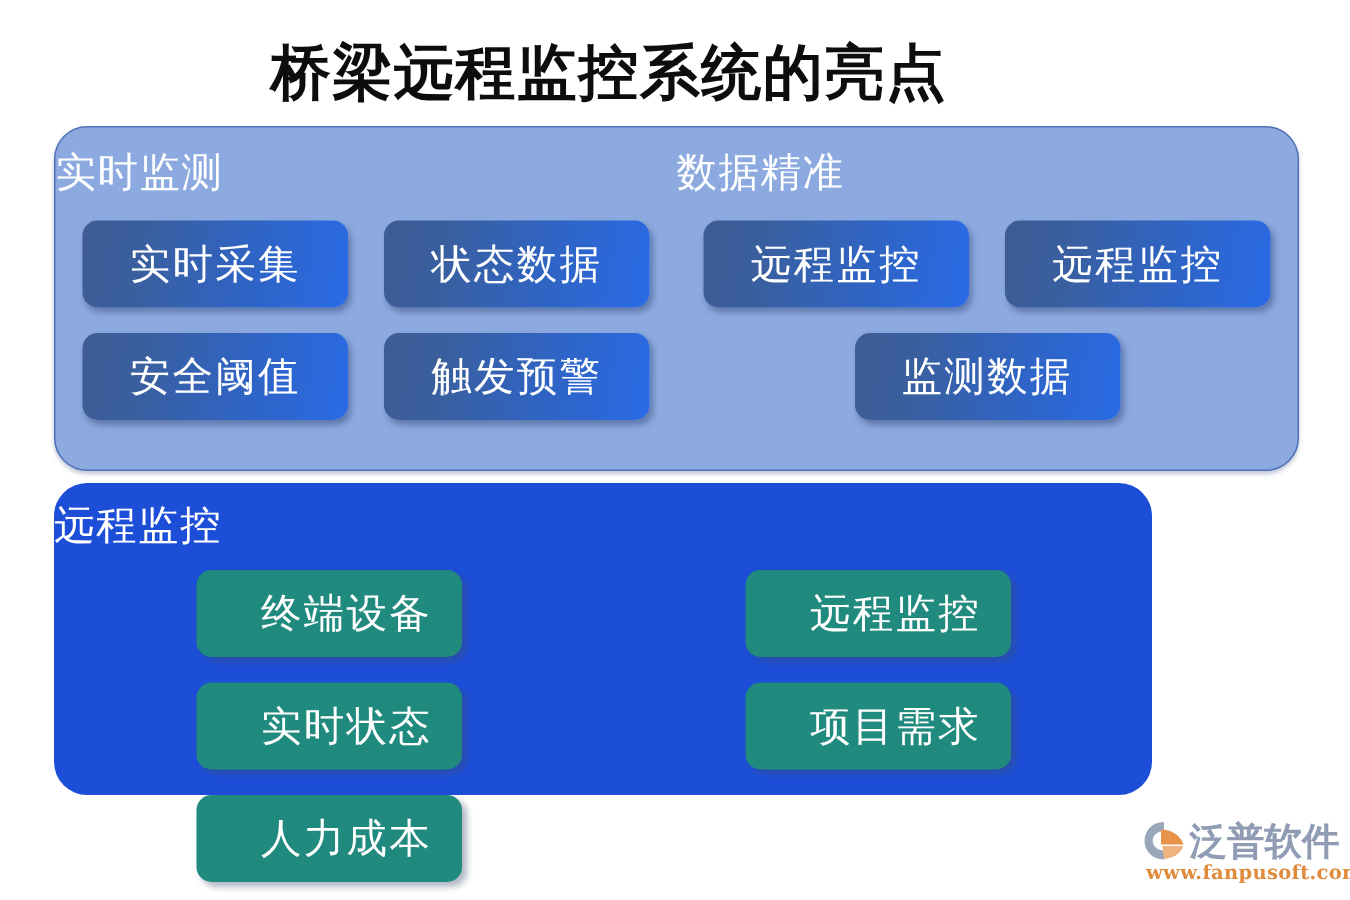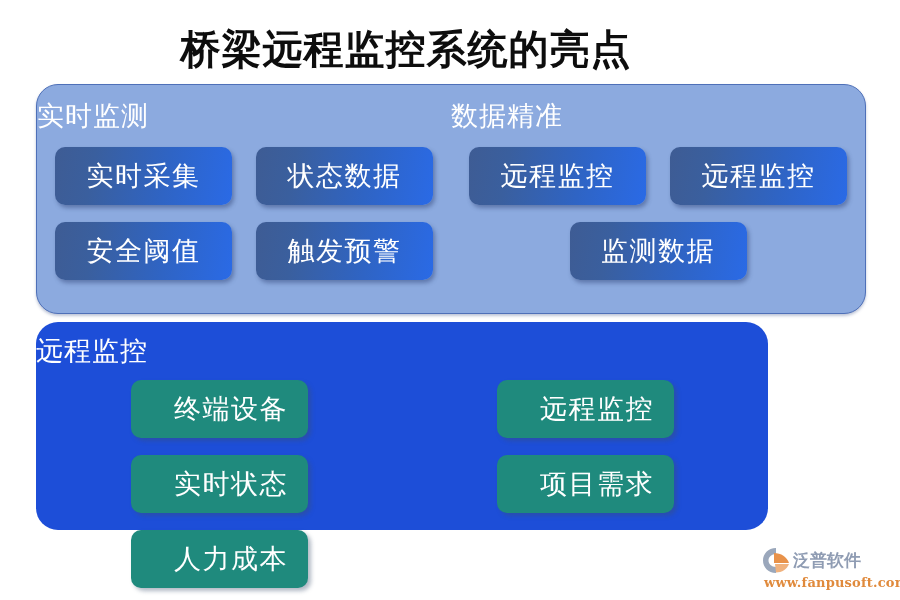--- a/index.html
+++ b/index.html
@@ -126,21 +126,21 @@
   }
   .logo-row {
     display: flex;
     align-items: center;
     height: 28px;
   }
   .logo-mark { width: 30px; height: 27px; flex: none; }
   .logo-word {
     font-family: "DejaVu Sans", "Liberation Sans", sans-serif;
     font-weight: bold;
-    font-size: 17px;
+    font-size: 25px;
     line-height: 27px;
     color: #8f9cb3;
     letter-spacing: 0px;
     margin-left: 1px;
   }
   .logo-url {
     font-family: "DejaVu Serif", "Liberation Serif", serif;
     font-weight: bold;
     font-size: 13px;
     line-height: 16px;

